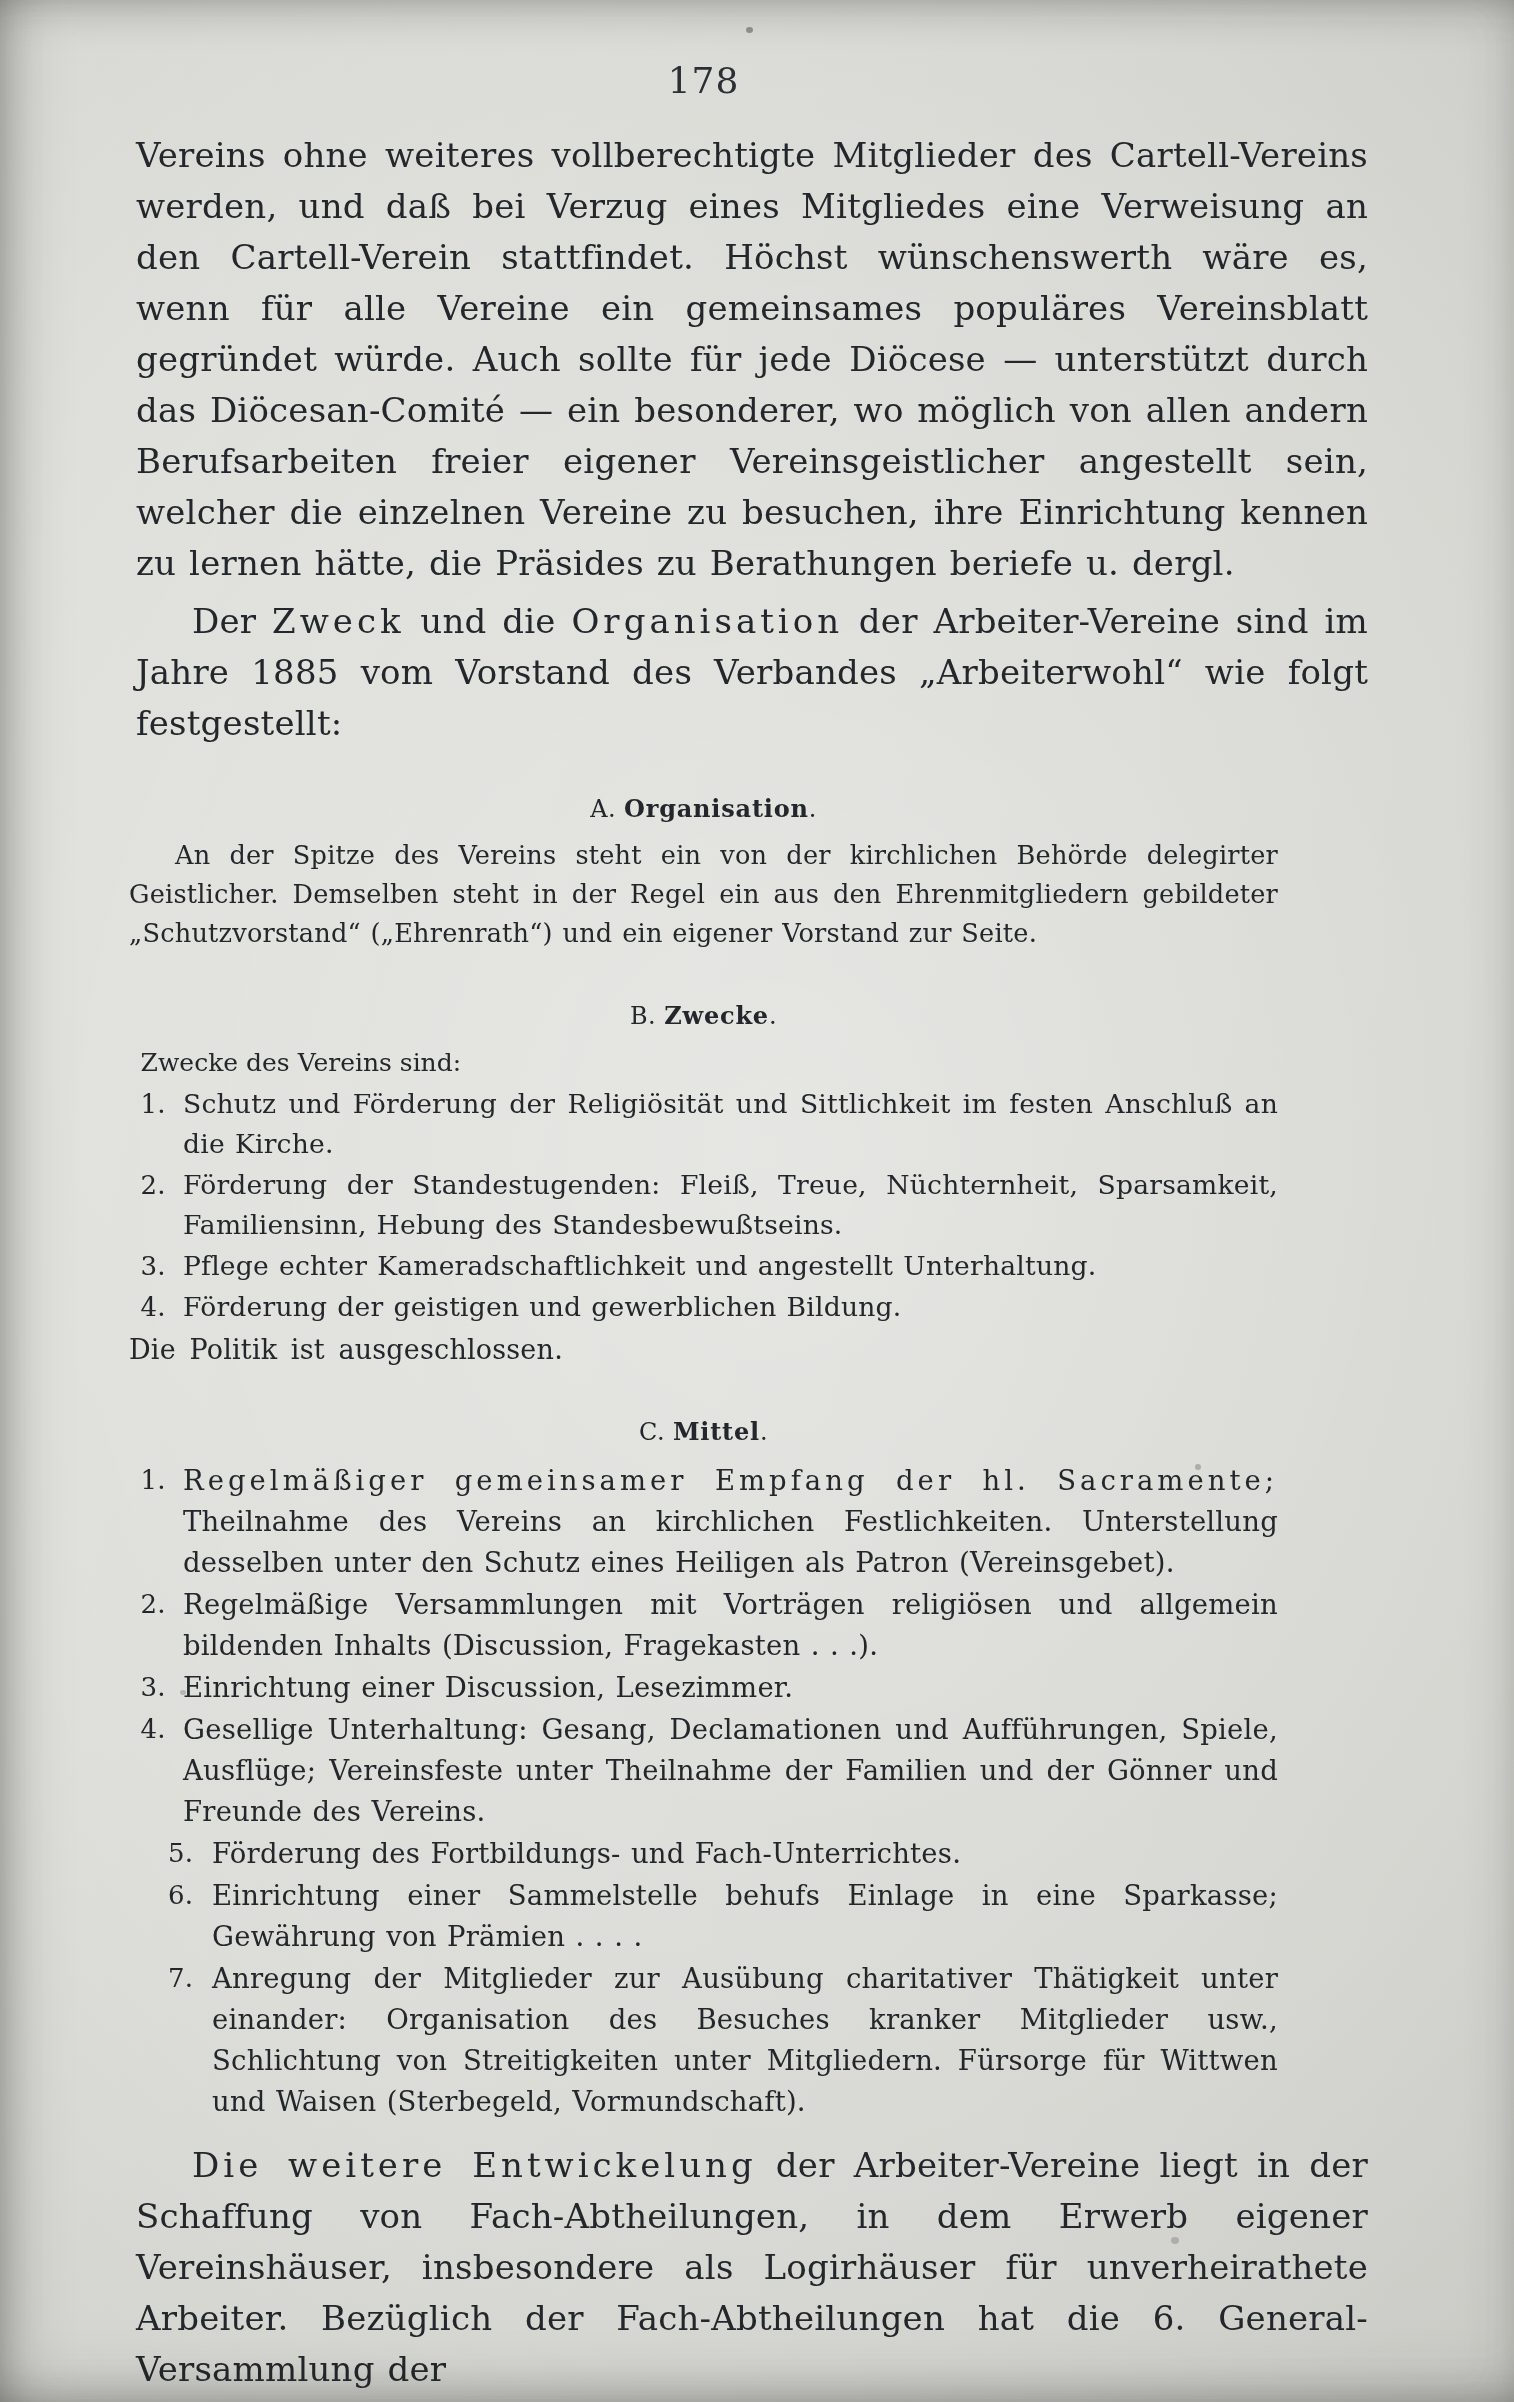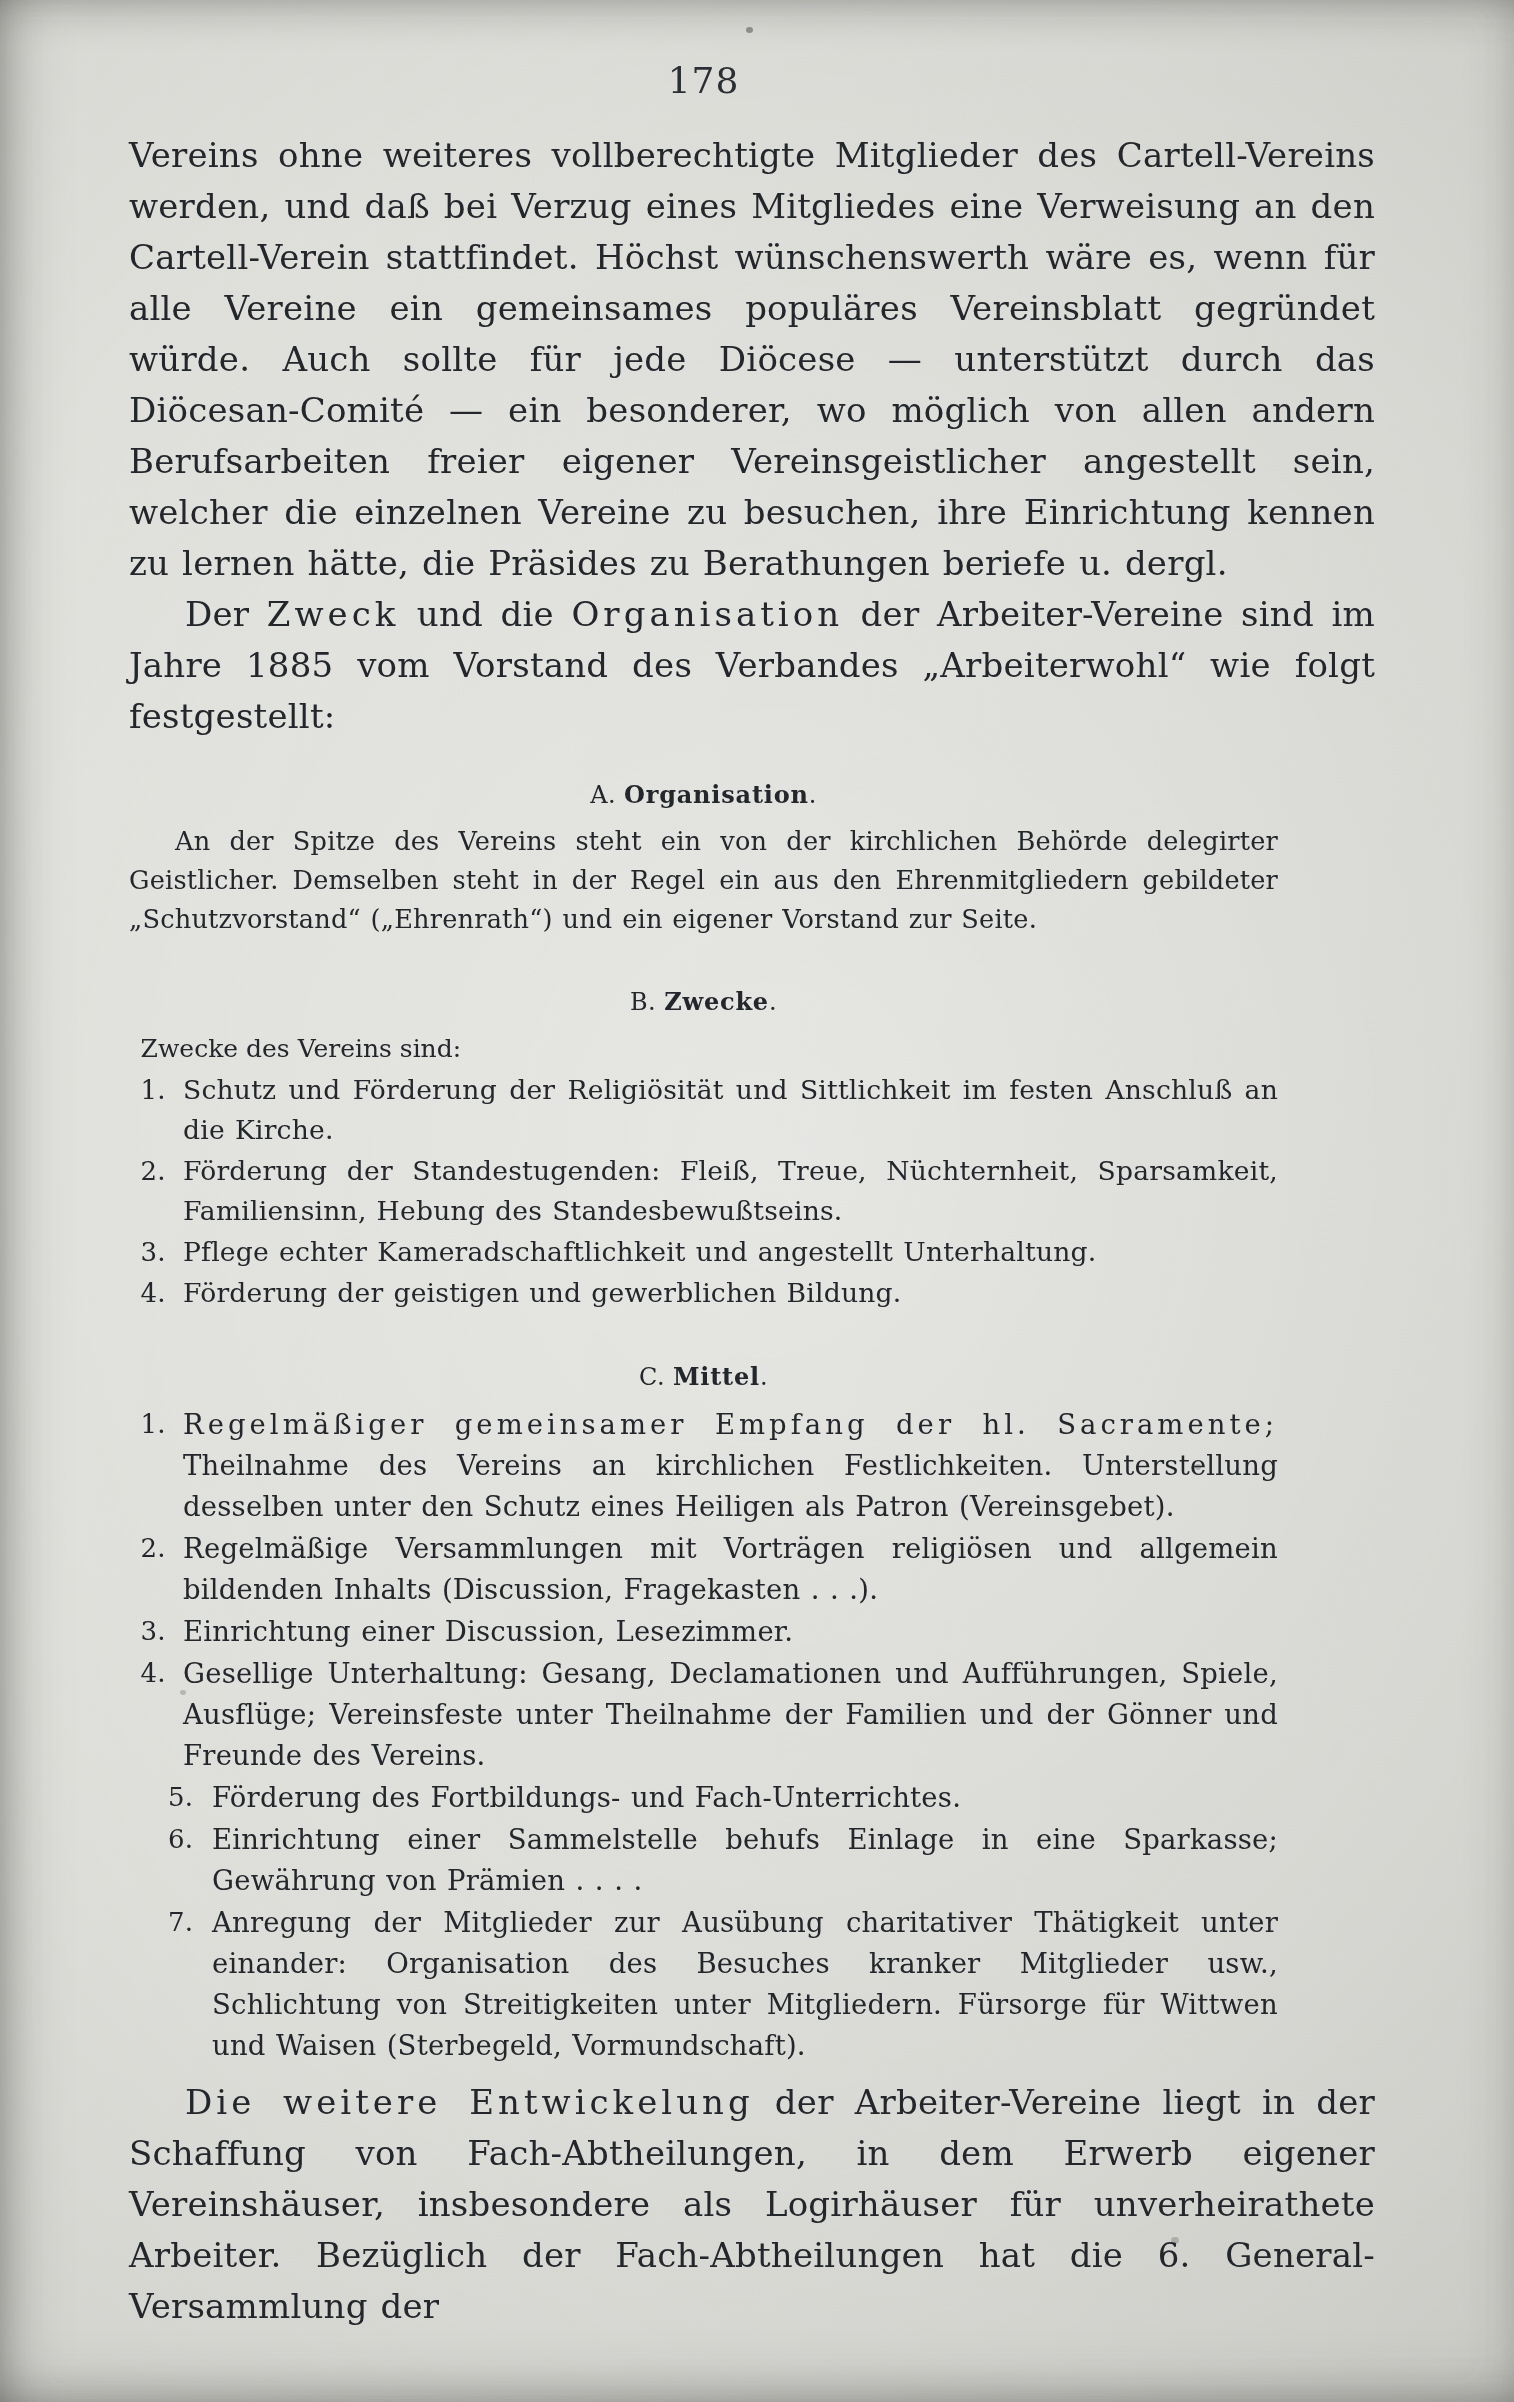--- a/index.html
+++ b/index.html
@@ -63,21 +63,21 @@
     font-family: "DejaVu Serif", "Liberation Serif", serif;
     font-variant: normal;
   }
 
   .body-block {
     width: 1246px;
     margin-top: 29px;
   }
 
   p.main {
-    margin: 0;
+    margin: 7px;
     text-align: justify;
     text-align-last: left;
     font-size: 34px;
     line-height: 51px;
     letter-spacing: 0.2px;
     word-spacing: 1.9px;
     color: #23272b;
     text-indent: 0;
   }
   p.main.indent { text-indent: 56px; }
@@ -227,20 +227,21 @@
         <li>
           <span class="num">3.</span>
           <span>Pflege echter Kameradschaftlichkeit und angestellt Unterhaltung.</span>
         </li>
         <li>
           <span class="num">4.</span>
           <span>Förderung der geistigen und gewerblichen Bildung.</span>
         </li>
       </ol>
 
+      <p class="note-line frak sp">Die Politik ist ausgeschlossen.</p>
 
       <div class="spacer-m"></div>
 
       <div class="sec-head">
         <span class="letter">C.</span>
         <span class="word frak">Mittel</span><span>.</span>
       </div>
 
       <ol class="numlist wide frak">
         <li>

